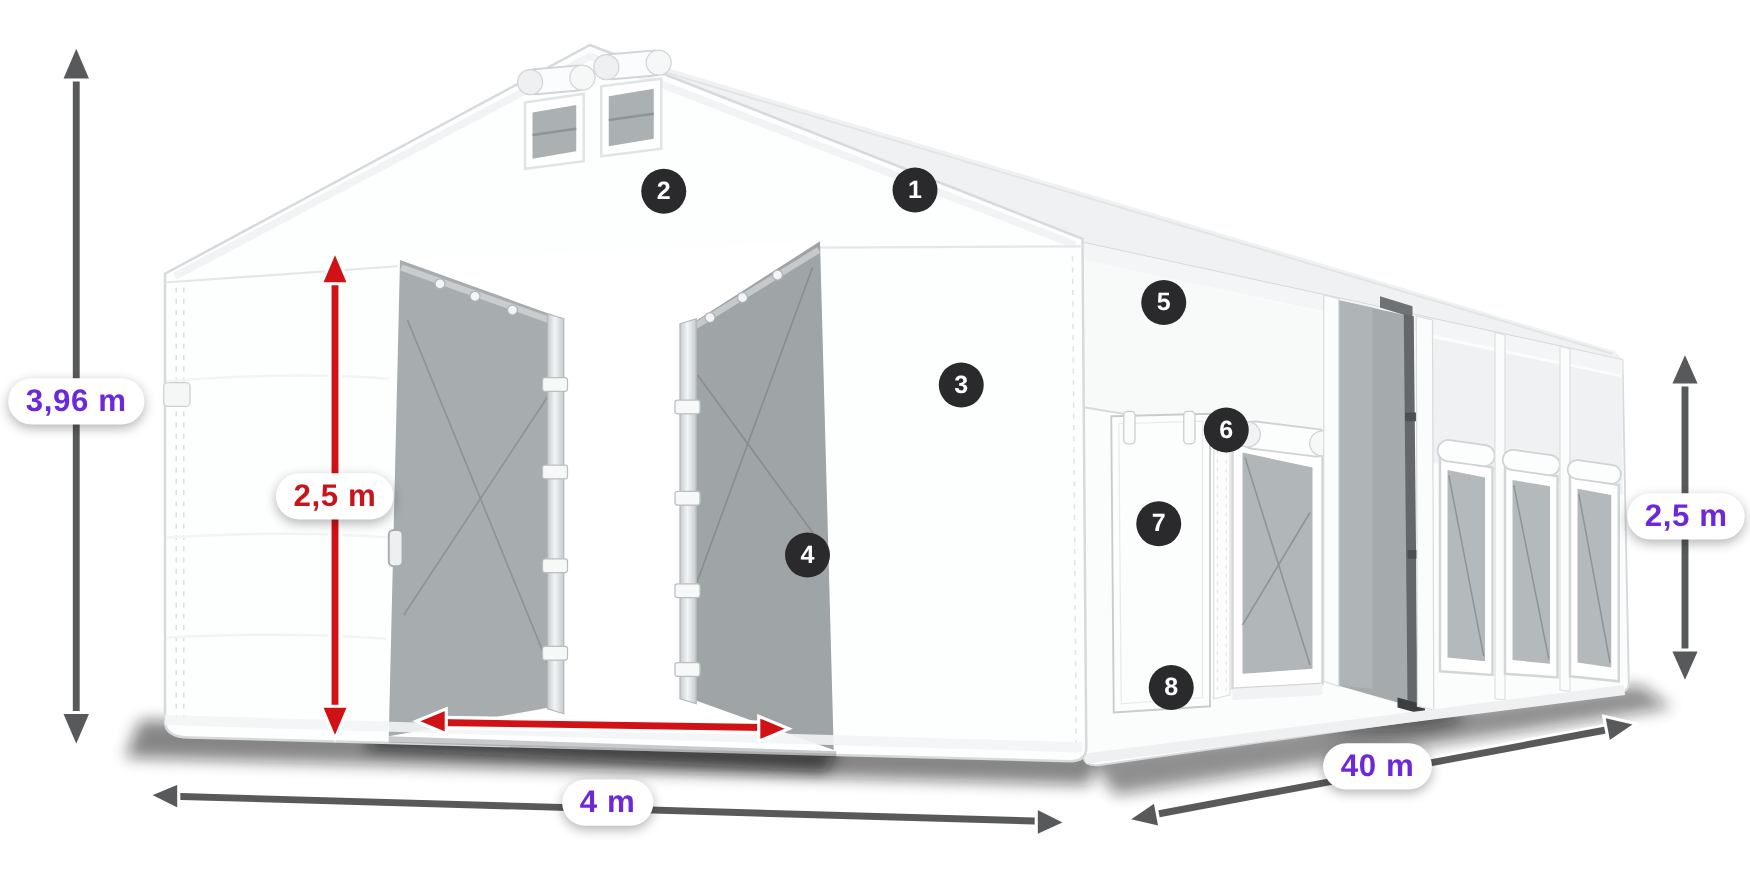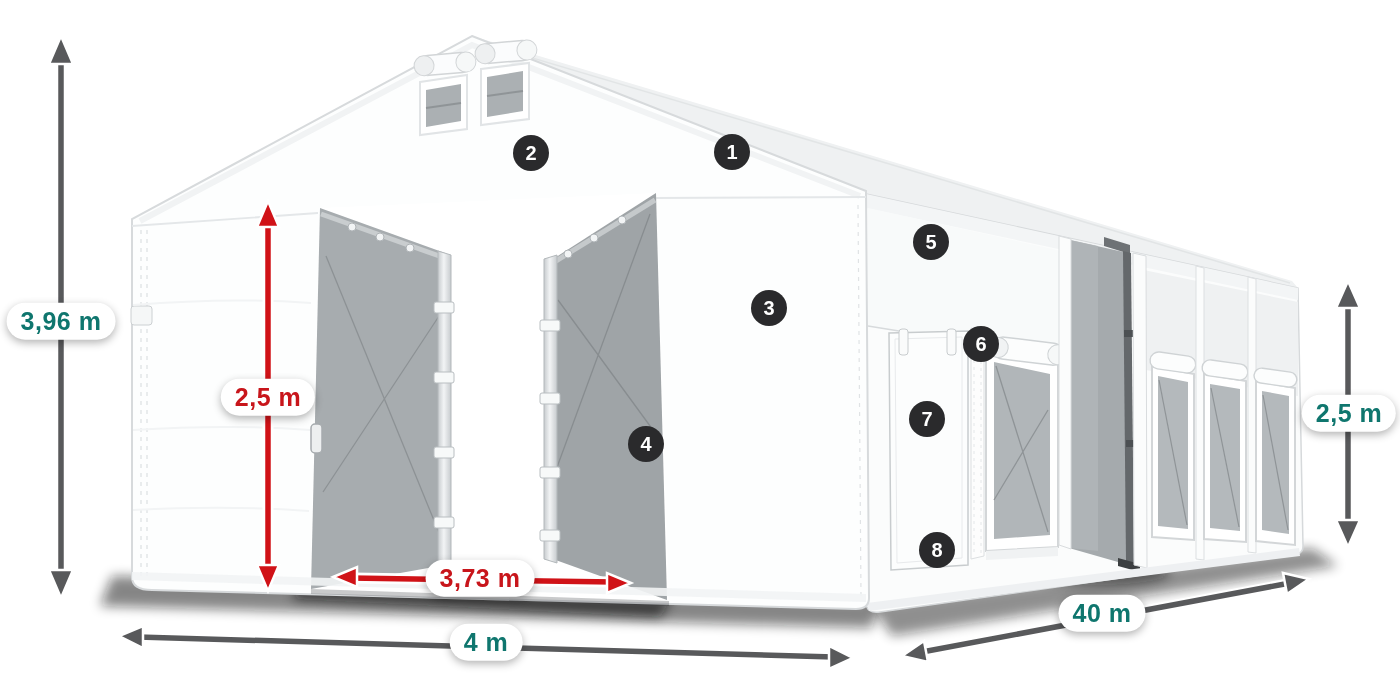--- a/index.html
+++ b/index.html
@@ -7,21 +7,21 @@
     position:relative;width:1400px;height:700px;overflow:hidden;background:#ffffff;
     font-family:"Liberation Sans",sans-serif;
   }
   .stage svg{position:absolute;left:0;top:0;}
   .pill{
     position:absolute;transform:translate(-50%,-50%);
     background:#ffffff;border-radius:22px;padding:4px 14px;
     font-weight:bold;font-size:25px;line-height:1.15;white-space:nowrap;
     box-shadow:0 3px 9px rgba(0,0,0,.30);z-index:3;letter-spacing:.5px;
   }
-  .pill.dark{color:#0f766e;}
+  .pill.dark{color:#6d28d9;}
   .pill.red{color:#c8151b;}
   .badge{
     position:absolute;width:36px;height:36px;border-radius:50%;
     background:#2a2a2c;color:#ffffff;display:flex;align-items:center;justify-content:center;
     font-weight:bold;font-size:20px;z-index:2;cursor:pointer;user-select:none;
   }
 </style>
 </head>
 <body>
 
@@ -232,18 +232,17 @@
 <div class="badge" style="left:513px;top:135px;">2</div>
 <div class="badge" style="left:751px;top:290px;">3</div>
 <div class="badge" style="left:628px;top:426px;">4</div>
 <div class="badge" style="left:913px;top:224px;">5</div>
 <div class="badge" style="left:963px;top:326px;">6</div>
 <div class="badge" style="left:909px;top:401px;">7</div>
 <div class="badge" style="left:919px;top:532px;">8</div>
 
 <div class="pill dark" style="left:61px;top:321px;">3,96 m</div>
 <div class="pill red" style="left:268px;top:397px;">2,5 m</div>
-<div class="pill red" style="left:480px;top:578px;">3,73 m</div>
 <div class="pill dark" style="left:486px;top:642px;">4 m</div>
 <div class="pill dark" style="left:1102px;top:613px;">40 m</div>
 <div class="pill dark" style="left:1349px;top:413px;">2,5 m</div>
 
 </div>
 
 </body></html>

